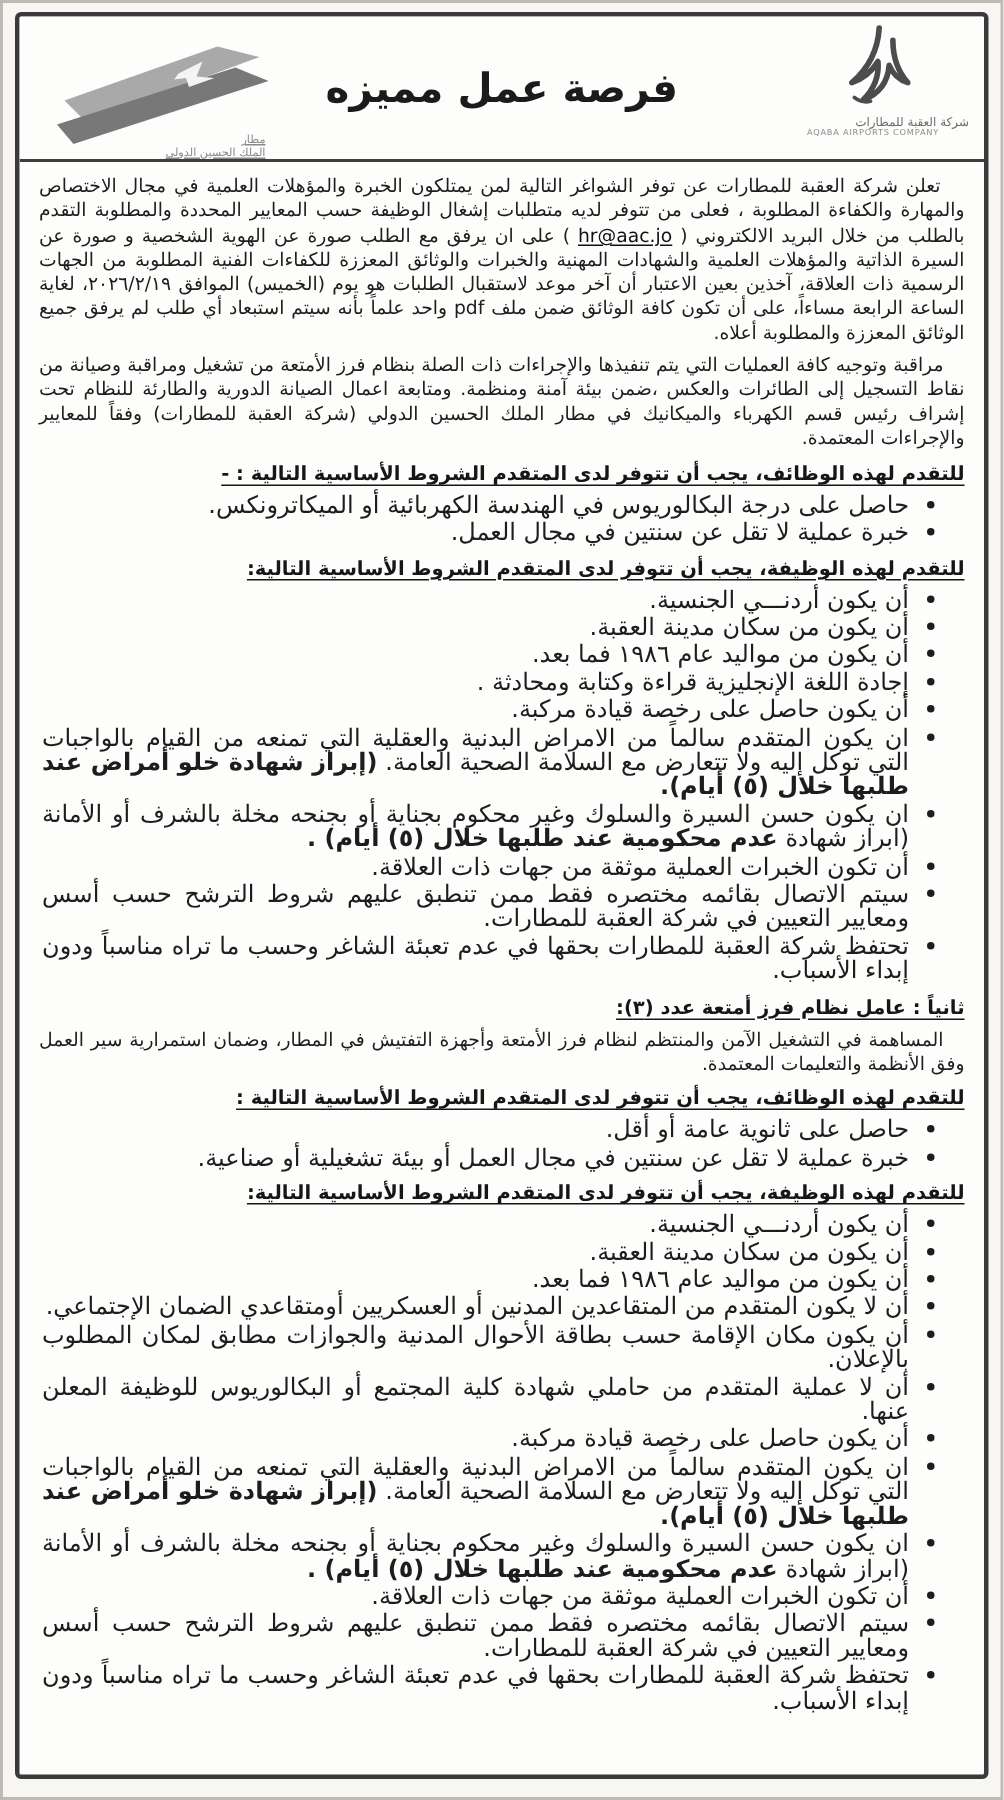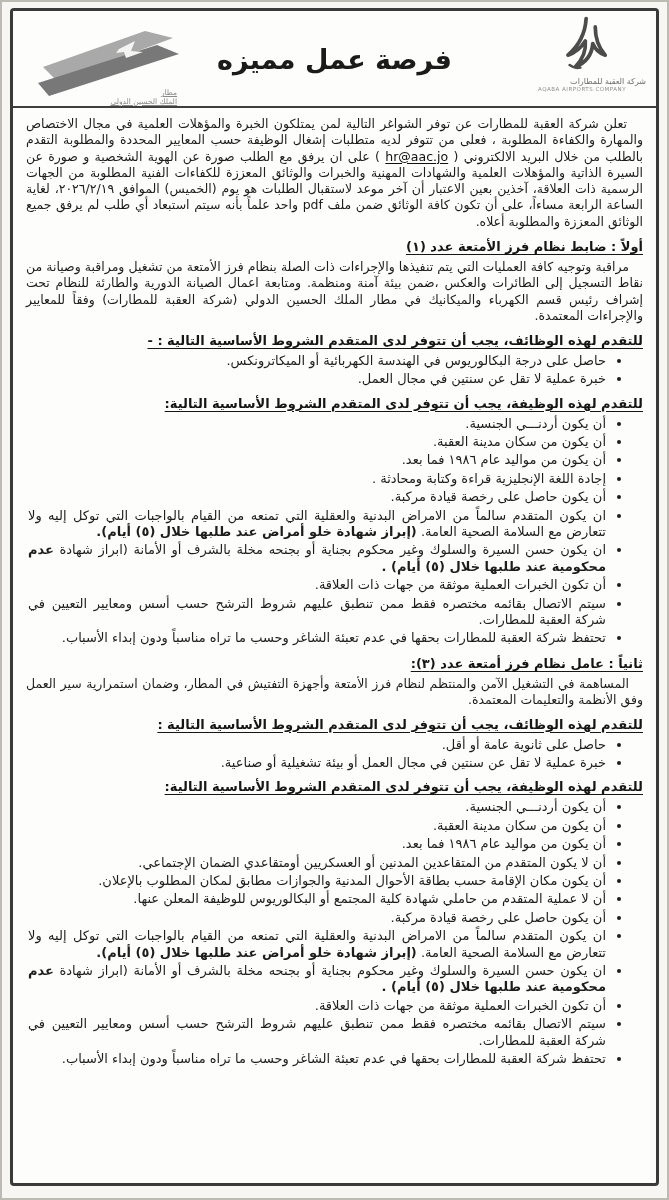--- a/index.html
+++ b/index.html
@@ -80,21 +80,21 @@
     font-size:12.5px; line-height:16.4px;
     text-align:justify; text-indent:14px;
     margin:3px 0 4px 0;
   }
   .bullet-list {
     list-style:disc;
     padding-right:37px;
     margin:2px 0 4px 0;
   }
   .bullet-list li {
-    font-size:13px; line-height:16.4px;
+    font-size:16px; line-height:16.4px;
     margin:2px 0; padding-left:2px;
     text-align:justify;
   }
   .bullet-list li b { font-weight:bold; }
 </style>
 </head>
 <body>
 
 <div class="page">
   <div class="ad-frame">
@@ -123,21 +123,20 @@
         <div class="aqaba-ar">شركة العقبة للمطارات</div>
         <div class="aqaba-en">AQABA AIRPORTS COMPANY</div>
       </div>
 
     </div>
 
     <div class="ad-body">
       <p class="intro"><span>تعلن شركة العقبة للمطارات عن توفر الشواغر التالية لمن يمتلكون الخبرة والمؤهلات العلمية في مجال الاختصاص والمهارة والكفاءة المطلوبة ، فعلى من تتوفر لديه متطلبات إشغال الوظيفة حسب المعايير المحددة والمطلوبة التقدم بالطلب من خلال البريد الالكتروني ( </span><a class="email-link">hr@aac.jo</a><span> ) على ان يرفق مع الطلب صورة عن الهوية الشخصية و صورة عن السيرة الذاتية والمؤهلات العلمية والشهادات المهنية والخبرات والوثائق المعززة للكفاءات الفنية المطلوبة من الجهات الرسمية ذات العلاقة، آخذين بعين الاعتبار أن آخر موعد لاستقبال الطلبات هو يوم (الخميس) الموافق ٢٠٢٦/٢/١٩، لغاية الساعة الرابعة مساءاً، على أن تكون كافة الوثائق ضمن ملف pdf واحد علماً بأنه سيتم استبعاد أي طلب لم يرفق جميع الوثائق المعززة والمطلوبة أعلاه.</span></p>
 
       <div id="blocks">
-          <div class="section-heading job-heading">أولاً : ضابط نظام فرز الأمتعة عدد (١)</div>
           <p class="body-paragraph">مراقبة وتوجيه كافة العمليات التي يتم تنفيذها والإجراءات ذات الصلة بنظام فرز الأمتعة من تشغيل ومراقبة وصيانة من نقاط التسجيل إلى الطائرات والعكس ،ضمن بيئة آمنة ومنظمة. ومتابعة اعمال الصيانة الدورية والطارئة للنظام تحت إشراف رئيس قسم الكهرباء والميكانيك في مطار الملك الحسين الدولي (شركة العقبة للمطارات) وفقاً للمعايير والإجراءات المعتمدة.</p>
           <div class="section-heading">للتقدم لهذه الوظائف، يجب أن تتوفر لدى المتقدم الشروط الأساسية التالية : -</div>
           <ul class="bullet-list">
             <li><span>حاصل على درجة البكالوريوس في الهندسة الكهربائية أو الميكاترونكس.</span></li>
             <li><span>خبرة عملية لا تقل عن سنتين في مجال العمل.</span></li>
           </ul>
           <div class="section-heading">للتقدم لهذه الوظيفة، يجب أن تتوفر لدى المتقدم الشروط الأساسية التالية:</div>
           <ul class="bullet-list">
             <li><span>أن يكون أردنـــي الجنسية.</span></li>
             <li><span>أن يكون من سكان مدينة العقبة.</span></li>

